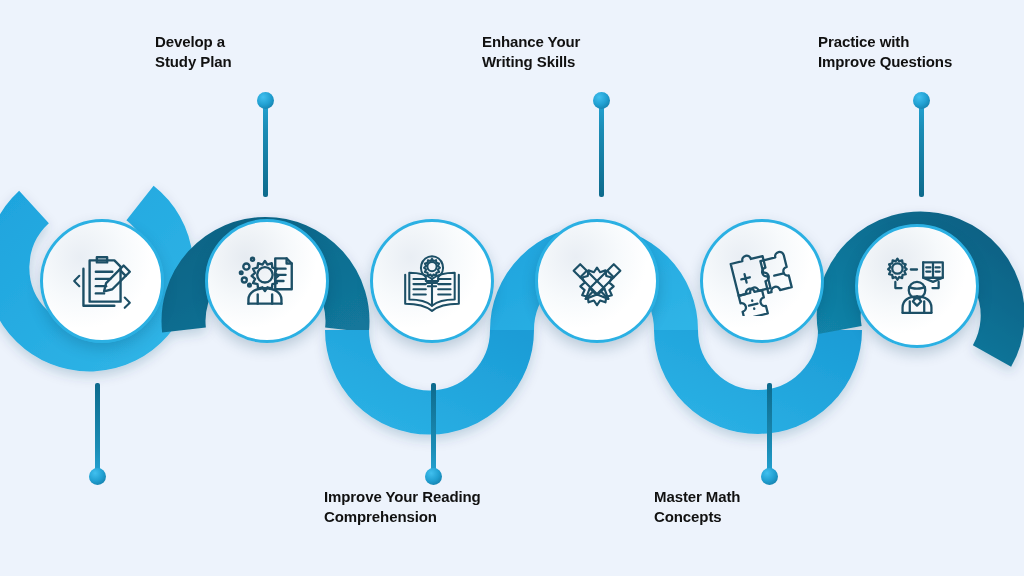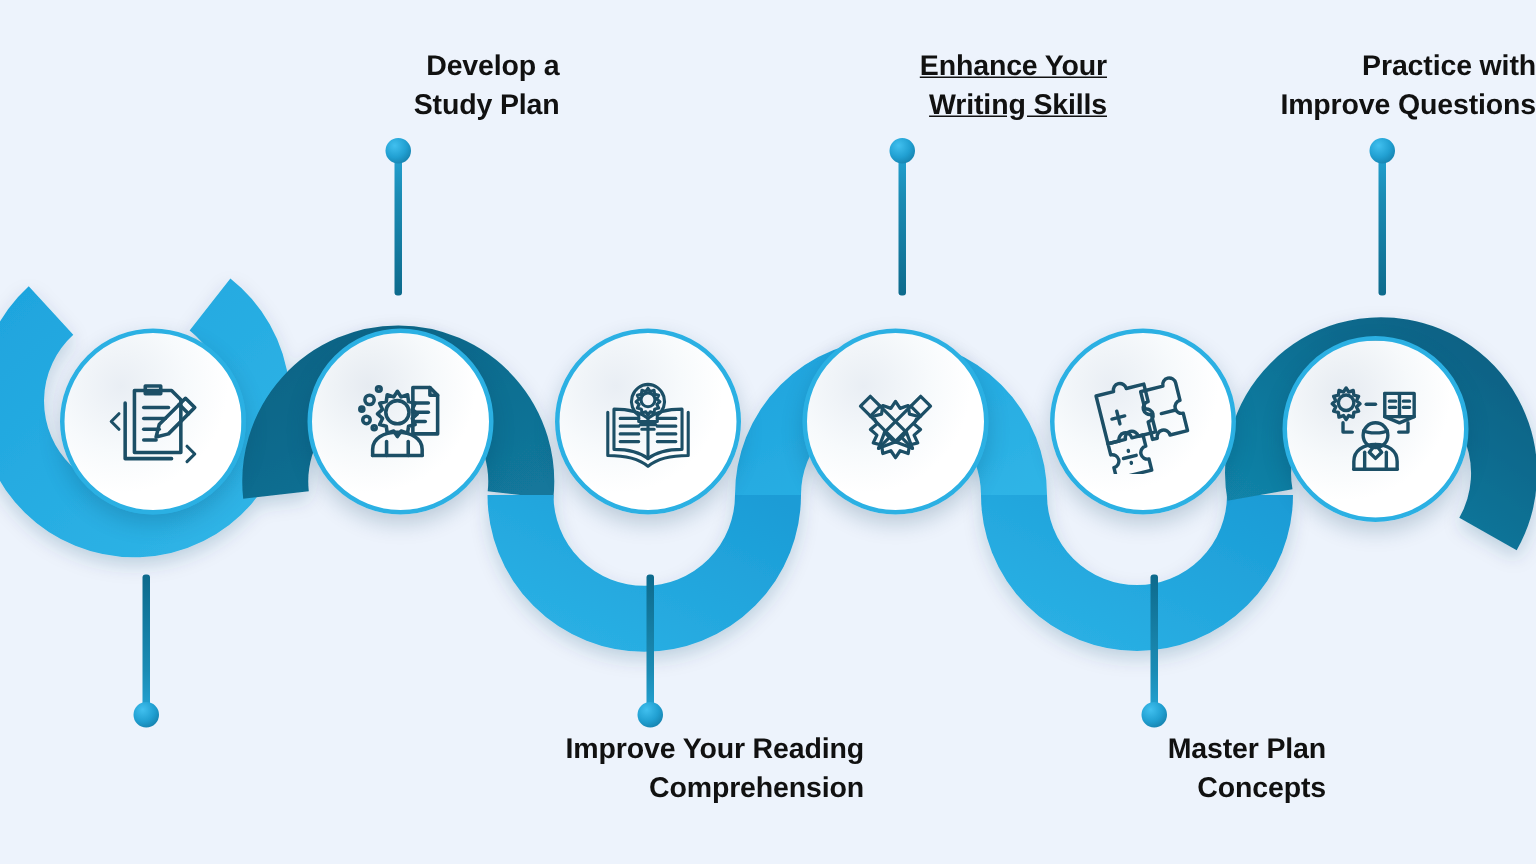--- a/index.html
+++ b/index.html
@@ -61,23 +61,23 @@
     position: absolute;
     width: 17px;
     height: 17px;
     border-radius: 50%;
     background: radial-gradient(circle at 36% 30%, #41c0ef 0%, #21a0d2 48%, #0f7099 100%);
   }
   .label {
     position: absolute;
     color: #111111;
     font-weight: bold;
-    font-size: 19px;
+    font-size: 15px;
     line-height: 1.35;
-    text-align: right;
+    text-align: left;
     letter-spacing: -0.1px;
     white-space: pre-line;
   }
 </style>
 </head>
 <body>
 
 <div id="stage">
 
   <svg id="wave-layer" viewBox="0 0 1024 576">
@@ -256,22 +256,22 @@
     </span>
   </div>
 
 
   <div class="label" style="left:155px; top:32px; width:218px;">Develop a
 Study Plan</div>
 
   <div class="label" style="left:324px; top:487px; width:252px;">Improve Your Reading
 Comprehension</div>
 
-  <div class="label" style="left:506px; top:32px; width:232px;text-decoration:underline;">Enhance Your
+  <div class="label" style="left:482px; top:32px; width:232px;">Enhance Your
 Writing Skills</div>
 
-  <div class="label" style="left:654px; top:487px; width:230px;">Master Plan
+  <div class="label" style="left:654px; top:487px; width:230px;">Master Math
 Concepts</div>
 
   <div class="label" style="left:818px; top:32px; width:206px;">Practice with
 Improve Questions</div>
 
 </div>
 
 </body></html>

